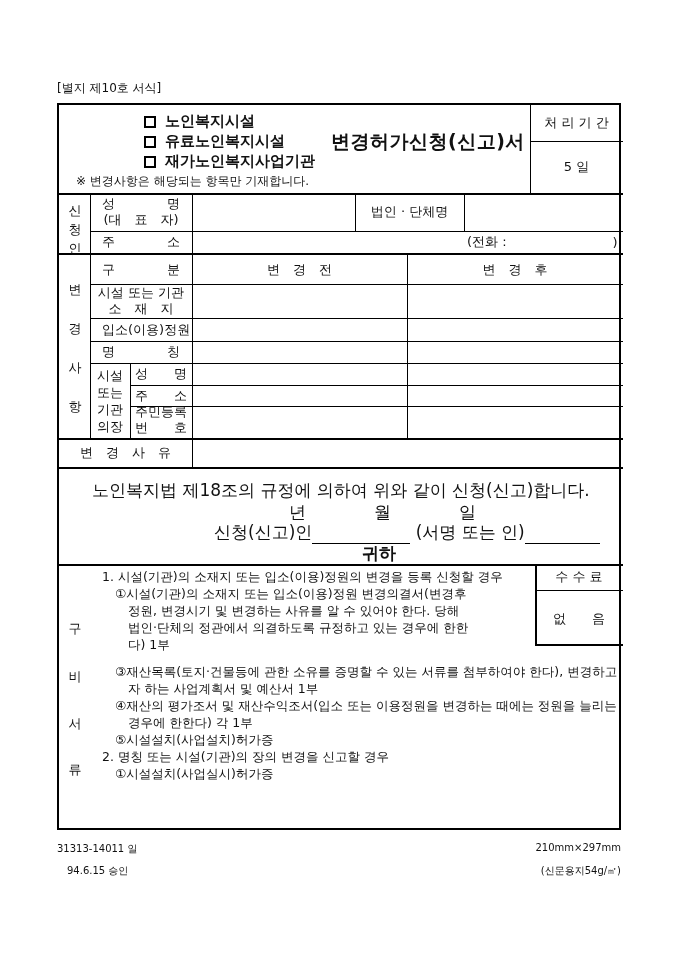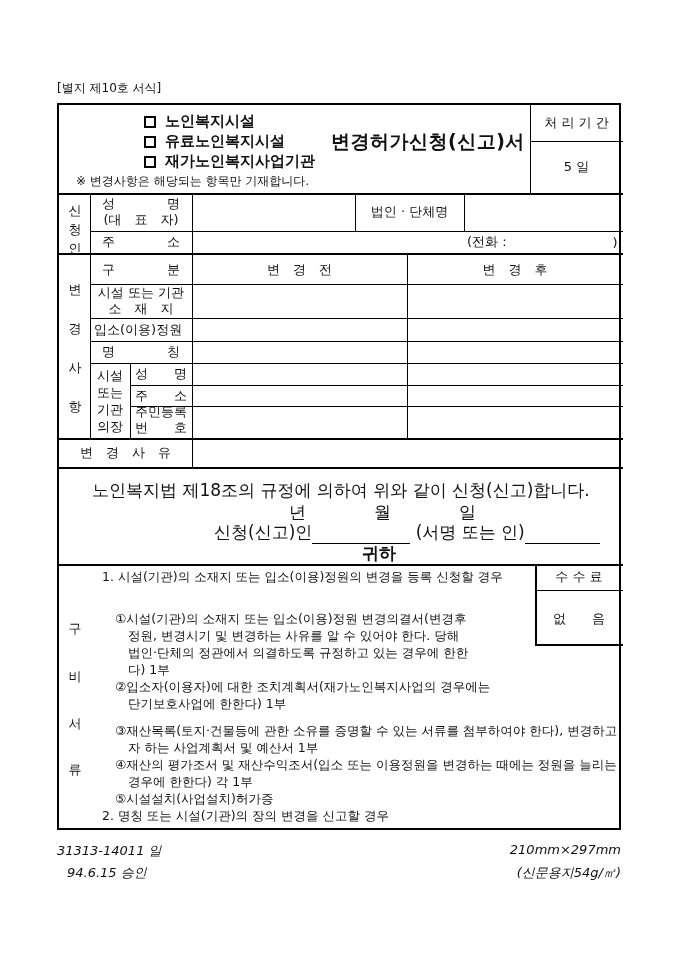--- a/index.html
+++ b/index.html
@@ -9,34 +9,34 @@
     overflow:hidden;
   }
   .abs{position:absolute;}
   .table{position:absolute;left:57px;top:103px;width:564px;height:727px;border:2px solid #000;box-sizing:border-box;}
   .h{position:absolute;height:1px;background:#000;}
   .h2{position:absolute;height:2px;background:#000;}
   .v{position:absolute;width:1px;background:#000;}
   .v2{position:absolute;width:2px;background:#000;}
   .cell{position:absolute;display:flex;align-items:center;justify-content:center;font-size:13px;box-sizing:border-box;}
   .cell2{position:absolute;display:flex;flex-direction:column;align-items:center;justify-content:center;font-size:13px;line-height:16px;box-sizing:border-box;}
-  .left{justify-content:flex-start;padding-left:4px;}
+  .left{justify-content:flex-start;padding-left:12px;}
   .vlabel{position:absolute;display:flex;align-items:center;justify-content:center;
     writing-mode:vertical-lr;text-orientation:upright;font-size:13px;box-sizing:border-box;}
   .cb-row{position:absolute;display:flex;align-items:center;font-size:15px;font-weight:bold;}
   .cb{display:inline-block;width:12px;height:12px;border:2px solid #000;margin-right:9px;box-sizing:border-box;background:#fff;}
   .title{position:absolute;font-size:19px;font-weight:bold;letter-spacing:0.5px;}
   .note{position:absolute;font-size:12px;}
   .decl{position:absolute;font-size:17px;white-space:nowrap;}
   .uline{display:inline-block;border-bottom:1px solid #000;height:13px;vertical-align:bottom;}
   .docs{position:absolute;left:31px;top:459px;width:533px;height:268px;font-size:12.5px;line-height:17px;box-sizing:border-box;padding:4px 0 0 12px;}
   .doc-item{padding-left:14px;text-indent:-14px;}
   .sub{margin-left:13px;padding-left:13px;text-indent:-13px;}
   .pre{white-space:pre-line;}
-  .footer{position:absolute;font-size:13px;font-style:italic;}
+  .footer{position:absolute;font-size:10px;}
   .fill{position:absolute;}
 </style>
 </head>
 <body>
 
 <div class="page">
 
   <div class="abs" style="left:57px;top:80px;font-size:12px;">[별지 제10호 서식]</div>
 
   <div class="table">
@@ -146,26 +146,26 @@
       <span>(서명 또는 인)</span><span class="uline" style="width:75px;"></span>
     </div>
     <div class="decl" style="left:303px;top:437px;font-weight:bold;">귀하</div>
 
     <div class="vlabel" style="left:0;top:459px;width:31px;height:268px;letter-spacing:34px;padding-top:20px;">구비서류</div>
     <div class="cell" style="left:476px;top:459px;width:88px;height:26px;">수 수 료</div>
     <div class="cell" style="left:476px;top:485px;width:88px;height:57px;">없　　음</div>
 
     <div class="docs">
       <div class="doc-item" style="width:400px;">1. 시설(기관)의 소재지 또는 입소(이용)정원의 변경을 등록 신청할 경우</div>
-      <div class="sub" style="width:345px;margin-top:25px;">①시설(기관)의 소재지 또는 입소(이용)정원 변경의결서(변경후 정원, 변경시기 및 변경하는 사유를 알 수 있어야 한다. 당해 법인·단체의 정관에서 의결하도록 규정하고 있는 경우에 한한다) 1부</div>
-      <div class="sub" style="width:370px;">②입소자(이용자)에 대한 조치계획서(재가노인복지사업의 경우에는 단기보호사업에 한한다) 1부</div>
+      <div class="sub" style="width:345px;">①시설(기관)의 소재지 또는 입소(이용)정원 변경의결서(변경후 정원, 변경시기 및 변경하는 사유를 알 수 있어야 한다. 당해 법인·단체의 정관에서 의결하도록 규정하고 있는 경우에 한한다) 1부</div>
       <div class="sub" style="width:500px;margin-top:10px;">③재산목록(토지·건물등에 관한 소유를 증명할 수 있는 서류를 첨부하여야 한다), 변경하고자 하는 사업계획서 및 예산서 1부</div>
       <div class="sub" style="width:500px;">④재산의 평가조서 및 재산수익조서(입소 또는 이용정원을 변경하는 때에는 정원을 늘리는 경우에 한한다) 각 1부</div>
       <div class="sub">⑤시설설치(사업설치)허가증</div>
       <div class="doc-item">2. 명칭 또는 시설(기관)의 장의 변경을 신고할 경우</div>
+      <div class="sub">①시설설치(사업실시)허가증</div>
     </div>
   </div>
 
   <div class="footer" style="left:57px;top:842px;">31313-14011 일</div>
   <div class="footer" style="left:67px;top:864px;">94.6.15 승인</div>
   <div class="footer" style="right:59px;top:842px;text-align:right;">210mm×297mm</div>
   <div class="footer" style="right:59px;top:864px;text-align:right;">(신문용지54g/㎡)</div>
 
 </div>
 

